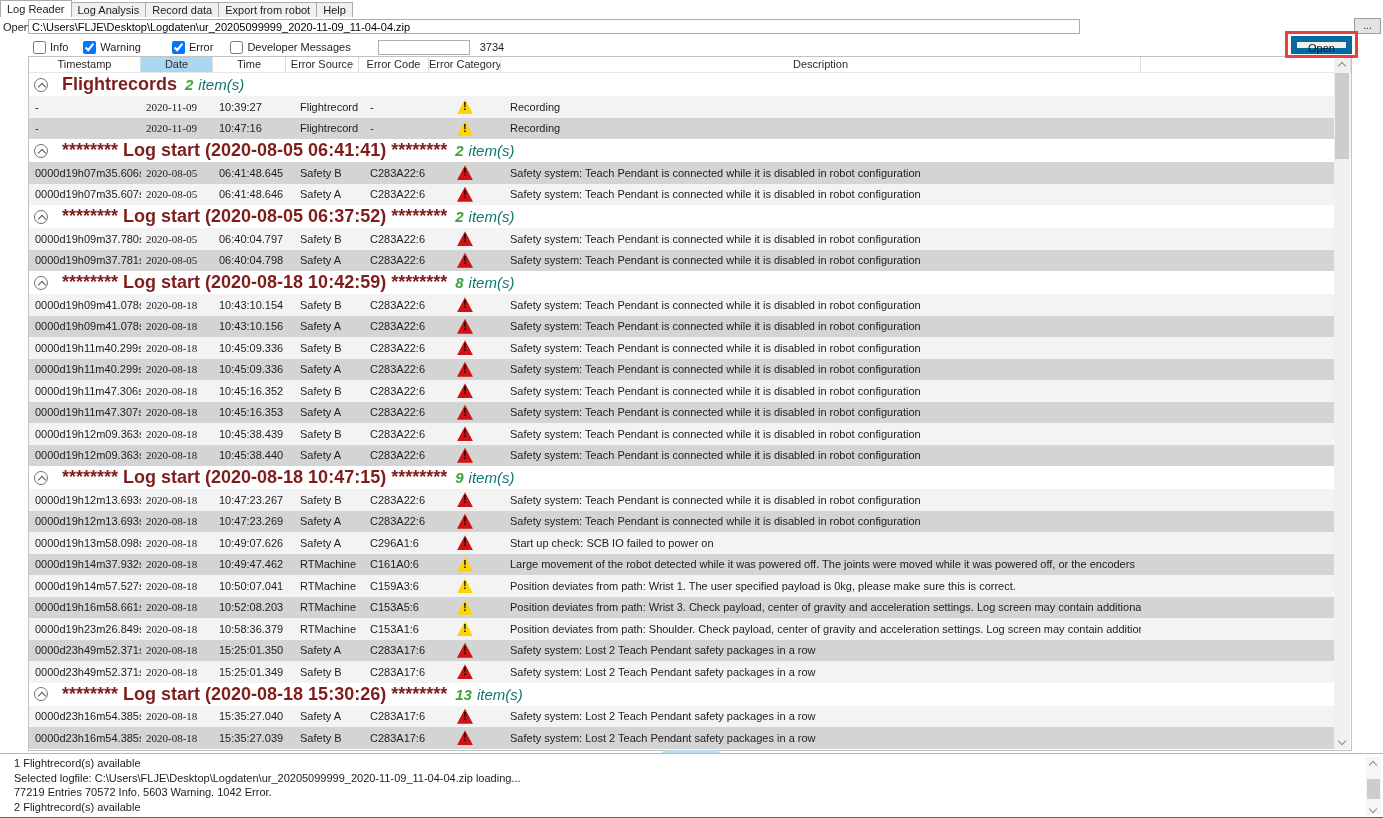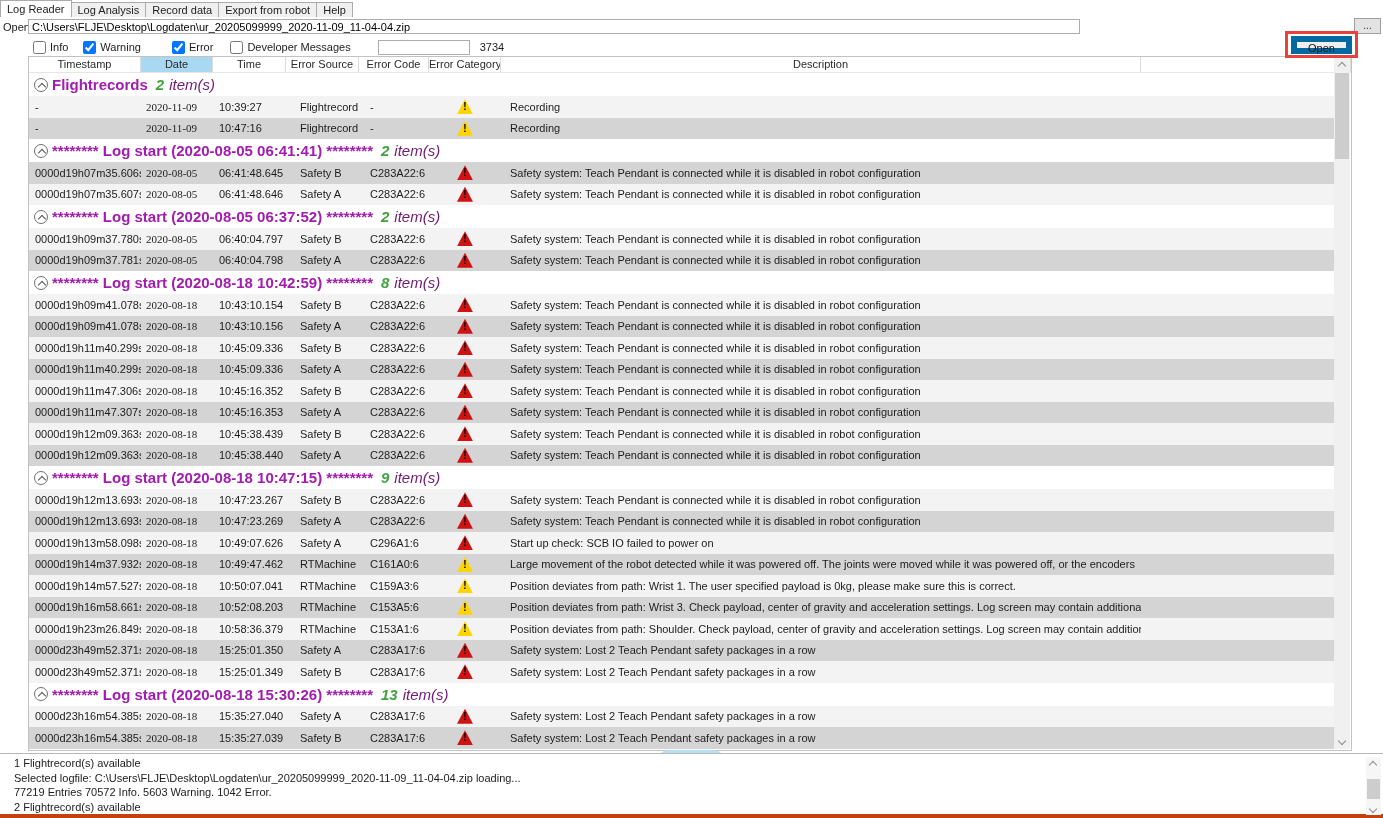--- a/index.html
+++ b/index.html
@@ -37,23 +37,23 @@
     border:1px solid #c2c2c2; background:#fff; overflow:hidden; }
   #thead { display:flex; height:16px; background:#fff; border-bottom:1px solid #e6e6e6; }
   .hcell { border-right:1px solid #dcdcdc; text-align:center; line-height:15px; color:#2a2a2a;
     white-space:nowrap; overflow:hidden; }
   .hcell.sorted { background:#a9d9f2; }
   #tbody { width:1305px; }
   .ghead { display:flex; align-items:center; height:23px; background:#fff; padding-left:5px; }
   .chev { width:14px; height:14px; border:1px solid #707070; border-radius:50%; position:relative; flex:0 0 14px; }
   .chev::after { content:""; position:absolute; left:3.5px; top:5px; width:5px; height:5px;
     border-left:1.6px solid #555; border-top:1.6px solid #555; transform:rotate(45deg); }
-  .gtitle { font-size:15px; font-weight:bold; color:#a21caf; margin-left:4px; white-space:nowrap; }
+  .gtitle { font-size:18px; font-weight:bold; color:#7f1d1d; margin-left:14px; white-space:nowrap; }
   .gcount { font-size:15px; font-weight:bold; font-style:italic; color:#3fa33f; margin-left:8px; }
-  .gsuffix { font-size:15px; font-style:italic; color:#701a75; margin-left:5px; }
+  .gsuffix { font-size:15px; font-style:italic; color:#0f766e; margin-left:5px; }
   .trow { display:flex; align-items:center; height:21.5px; width:1305px; }
   .trow.light { background:#f3f3f3; }
   .trow.dark  { background:#d4d4d4; }
   .cell { padding:0 4px; white-space:nowrap; overflow:hidden; }
   .c-ts   { width:112px; padding-left:6px; }
   .c-date { width:72px;  padding-left:5px;font-family:Liberation Serif, serif; }
   .c-time { width:73px;  padding-left:6px; }
   .c-src  { width:73px;  padding-left:14px; }
   .c-code { width:70px;  padding-left:11px; }
   .c-sev  { width:72px;  display:flex; justify-content:center; }
@@ -69,21 +69,21 @@
   .sb-btn { position:absolute; left:0; right:0; height:15px; }
   .sb-up::after, .sb-down::after { content:""; position:absolute; left:5px; width:5px; height:5px;
     border-left:1.4px solid #8a8a8a; border-top:1.4px solid #8a8a8a; }
   .sb-up::after   { top:6px;  transform:rotate(45deg); }
   .sb-down::after { top:4px;  transform:rotate(225deg); }
   .sb-thumb { position:absolute; left:1px; right:1px; background:#cdcdcd; }
   #main-thumb { top:16px; height:86px; }
 
   
   #statuspanel { position:absolute; left:0; top:753px; width:1383px; height:65px; background:#fff;
-    border-top:1px solid #b8b8b8; border-bottom:4px solid #c2410c; padding:2px 0 0 14px; z-index:2; }
+    border-top:1px solid #b8b8b8; border-bottom:1px solid #c2410c; padding:2px 0 0 14px; z-index:2; }
   .status-line { line-height:14.5px; position:relative; z-index:2; white-space:nowrap; }
   #urlogo { position:absolute; left:658px; top:750px; width:66px; height:66px; z-index:1; }
   #footer-scroll { position:absolute; right:2px; top:757px; width:15px; height:58px; background:#f6f6f6; z-index:3; }
   #footer-scroll .sb-btn { height:12px; }
   #footer-scroll .sb-up::after { left:4px; top:5px; }
   #footer-scroll .sb-down::after { left:4px; top:3px; }
   #footer-thumb { top:22px; height:20px; }
 </style>
 </head>
 <body>

